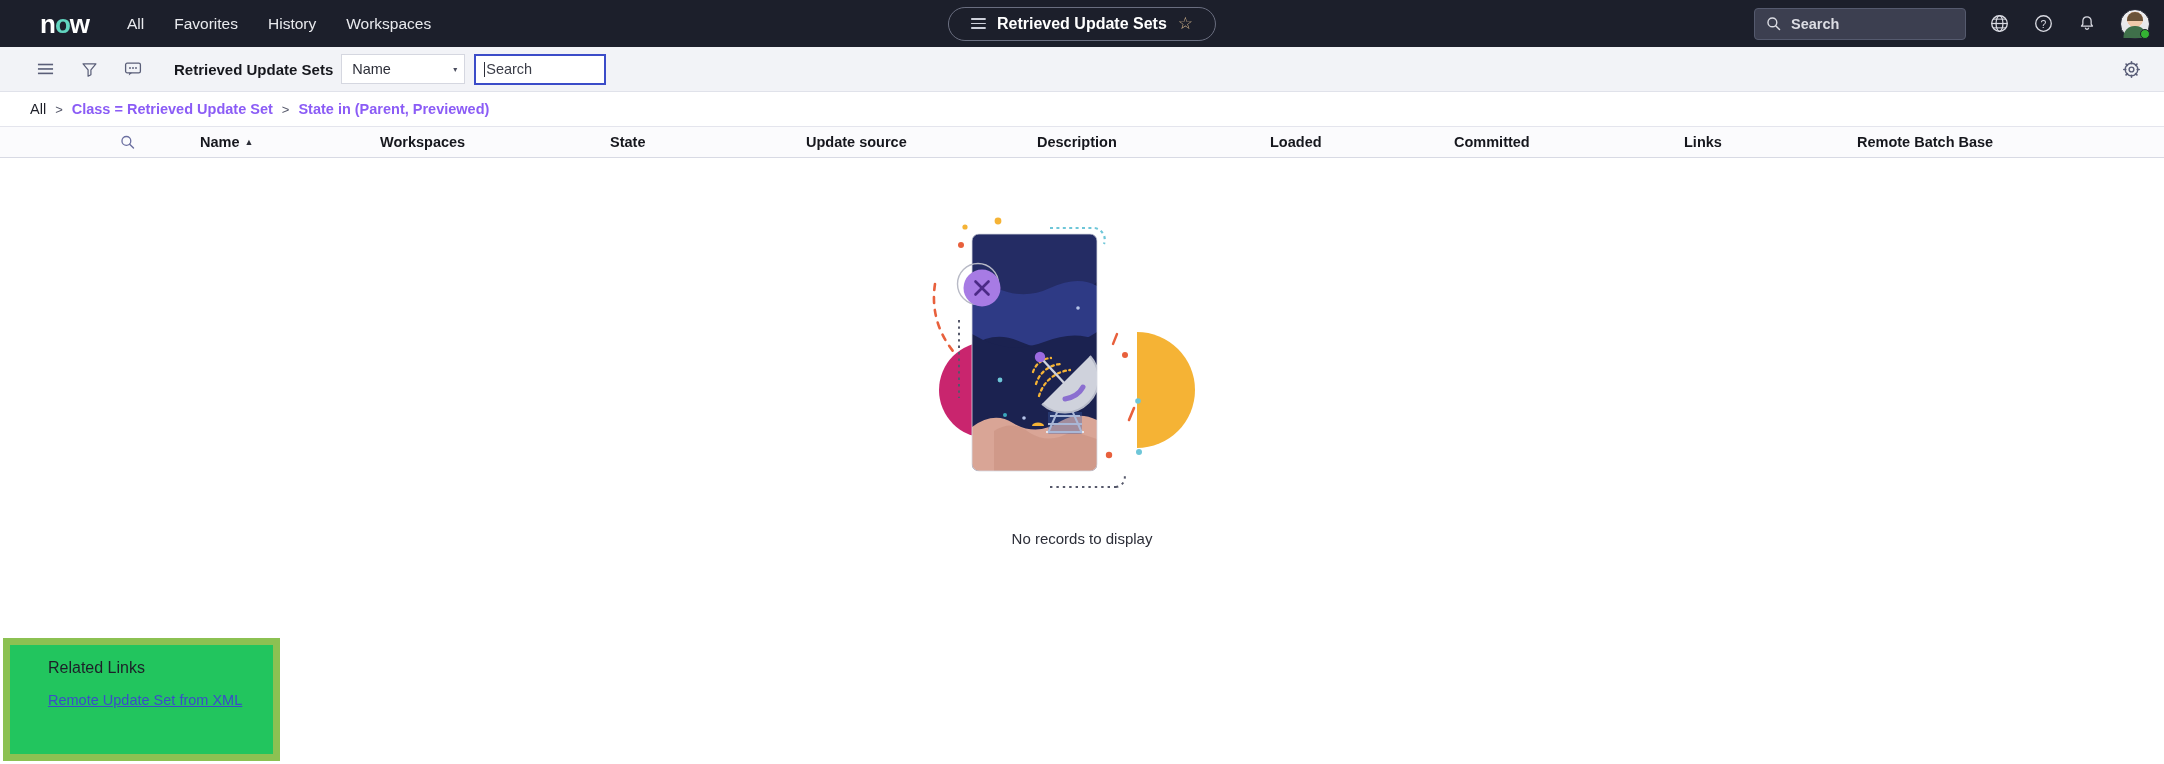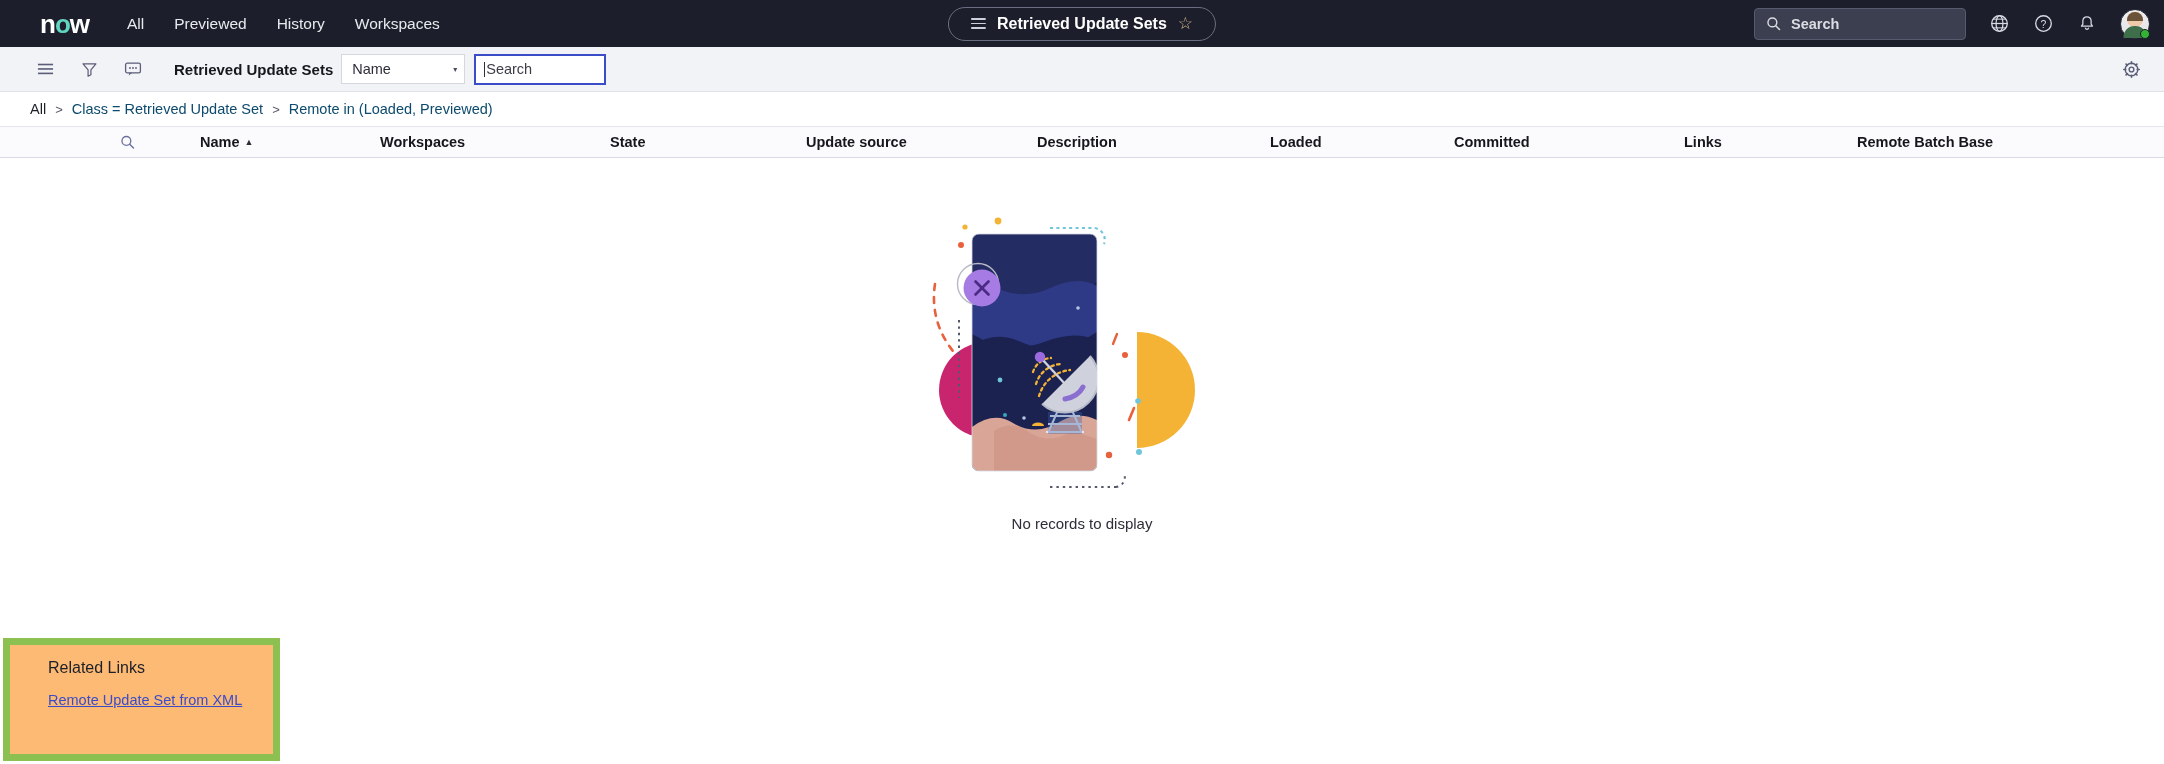--- a/index.html
+++ b/index.html
@@ -139,21 +139,21 @@
 
   
   .breadcrumb {
     height: 34px; display: flex; align-items: center;
     padding-left: 30px; gap: 9px;
     background: #ffffff;
     font-size: 14.5px;
   }
   .bc-root { color: #1d1f28; }
   .bc-sep { color: #55586a; font-size: 13px; }
-  .bc-link { color: #0c4a6e; cursor: pointer; }
+  .bc-link { color: #8b5cf6; cursor: pointer; font-weight: bold; }
 
   
   .table-head {
     height: 32px;
     background: #fbfbfd;
     border-top: 1px solid #e4e5ed;
     border-bottom: 1px solid #d8dae4;
     position: relative;
   }
   .th {
@@ -165,29 +165,29 @@
   .sort-asc { font-size: 9px; color: #2c2e38; }
   .th-search-icon { color: #6b6fa0; }
 
   
   .empty-wrap {
     position: absolute; left: 0; right: 0; top: 212px;
     display: flex; flex-direction: column; align-items: center;
   }
   .empty-art { position: relative; width: 300px; height: 300px; }
   .empty-text {
-    margin-top: 3px; font-size: 15px; color: #2c2e38;
+    margin-top: 18px; font-size: 15px; color: #2c2e38;
   }
 
   
   .related-box {
     position: absolute; left: 3px; top: 638px;
     width: 277px; height: 123px;
     border: 7px solid #8cc152;
-    background: #fdba74;
+    background: #22c55e;
     padding: 14px 0 0 38px;
   }
   .related-title {
     font-size: 16px; color: #1d1f28; font-weight: 400;
     margin-bottom: 14px;
   }
   .related-link {
     font-size: 14.5px; color: #3b4cc8;
     text-decoration: underline; cursor: pointer;
   }
@@ -197,21 +197,21 @@
 
 <div class="topnav">
   <div class="now-logo">
     <span>n</span>
       <span class="o">o</span>
       <span>w</span>
   </div>
 
   <div class="nav-links">
     <span class="nav-link">All</span>
-    <span class="nav-link">Previewed</span>
+    <span class="nav-link">Favorites</span>
     <span class="nav-link">History</span>
     <span class="nav-link">Workspaces</span>
   </div>
 
   <div class="tab-pill">
     <span class="list-icon">
       <span></span>
         <span></span>
         <span></span>
     </span>
@@ -311,21 +311,21 @@
       </g>
     </svg>
   </span>
 </div>
 
 <div class="breadcrumb">
   <span class="bc-root">All</span>
   <span class="bc-sep">&gt;</span>
   <span class="bc-link">Class = Retrieved Update Set</span>
   <span class="bc-sep">&gt;</span>
-  <span class="bc-link">Remote in (Loaded, Previewed)</span>
+  <span class="bc-link">State in (Parent, Previewed)</span>
 </div>
 
 <div class="table-head">
   <span class="th th-search-icon" style="left:120px">
     <svg width="15" height="15" viewBox="0 0 16 16">
       <circle cx="6.8" cy="6.8" r="4.7" fill="none" stroke="#6b6fa0" stroke-width="1.4"></circle>
       <line x1="10.3" y1="10.3" x2="14.4" y2="14.4" stroke="#6b6fa0" stroke-width="1.5" stroke-linecap="round"></line>
     </svg>
   </span>
 

